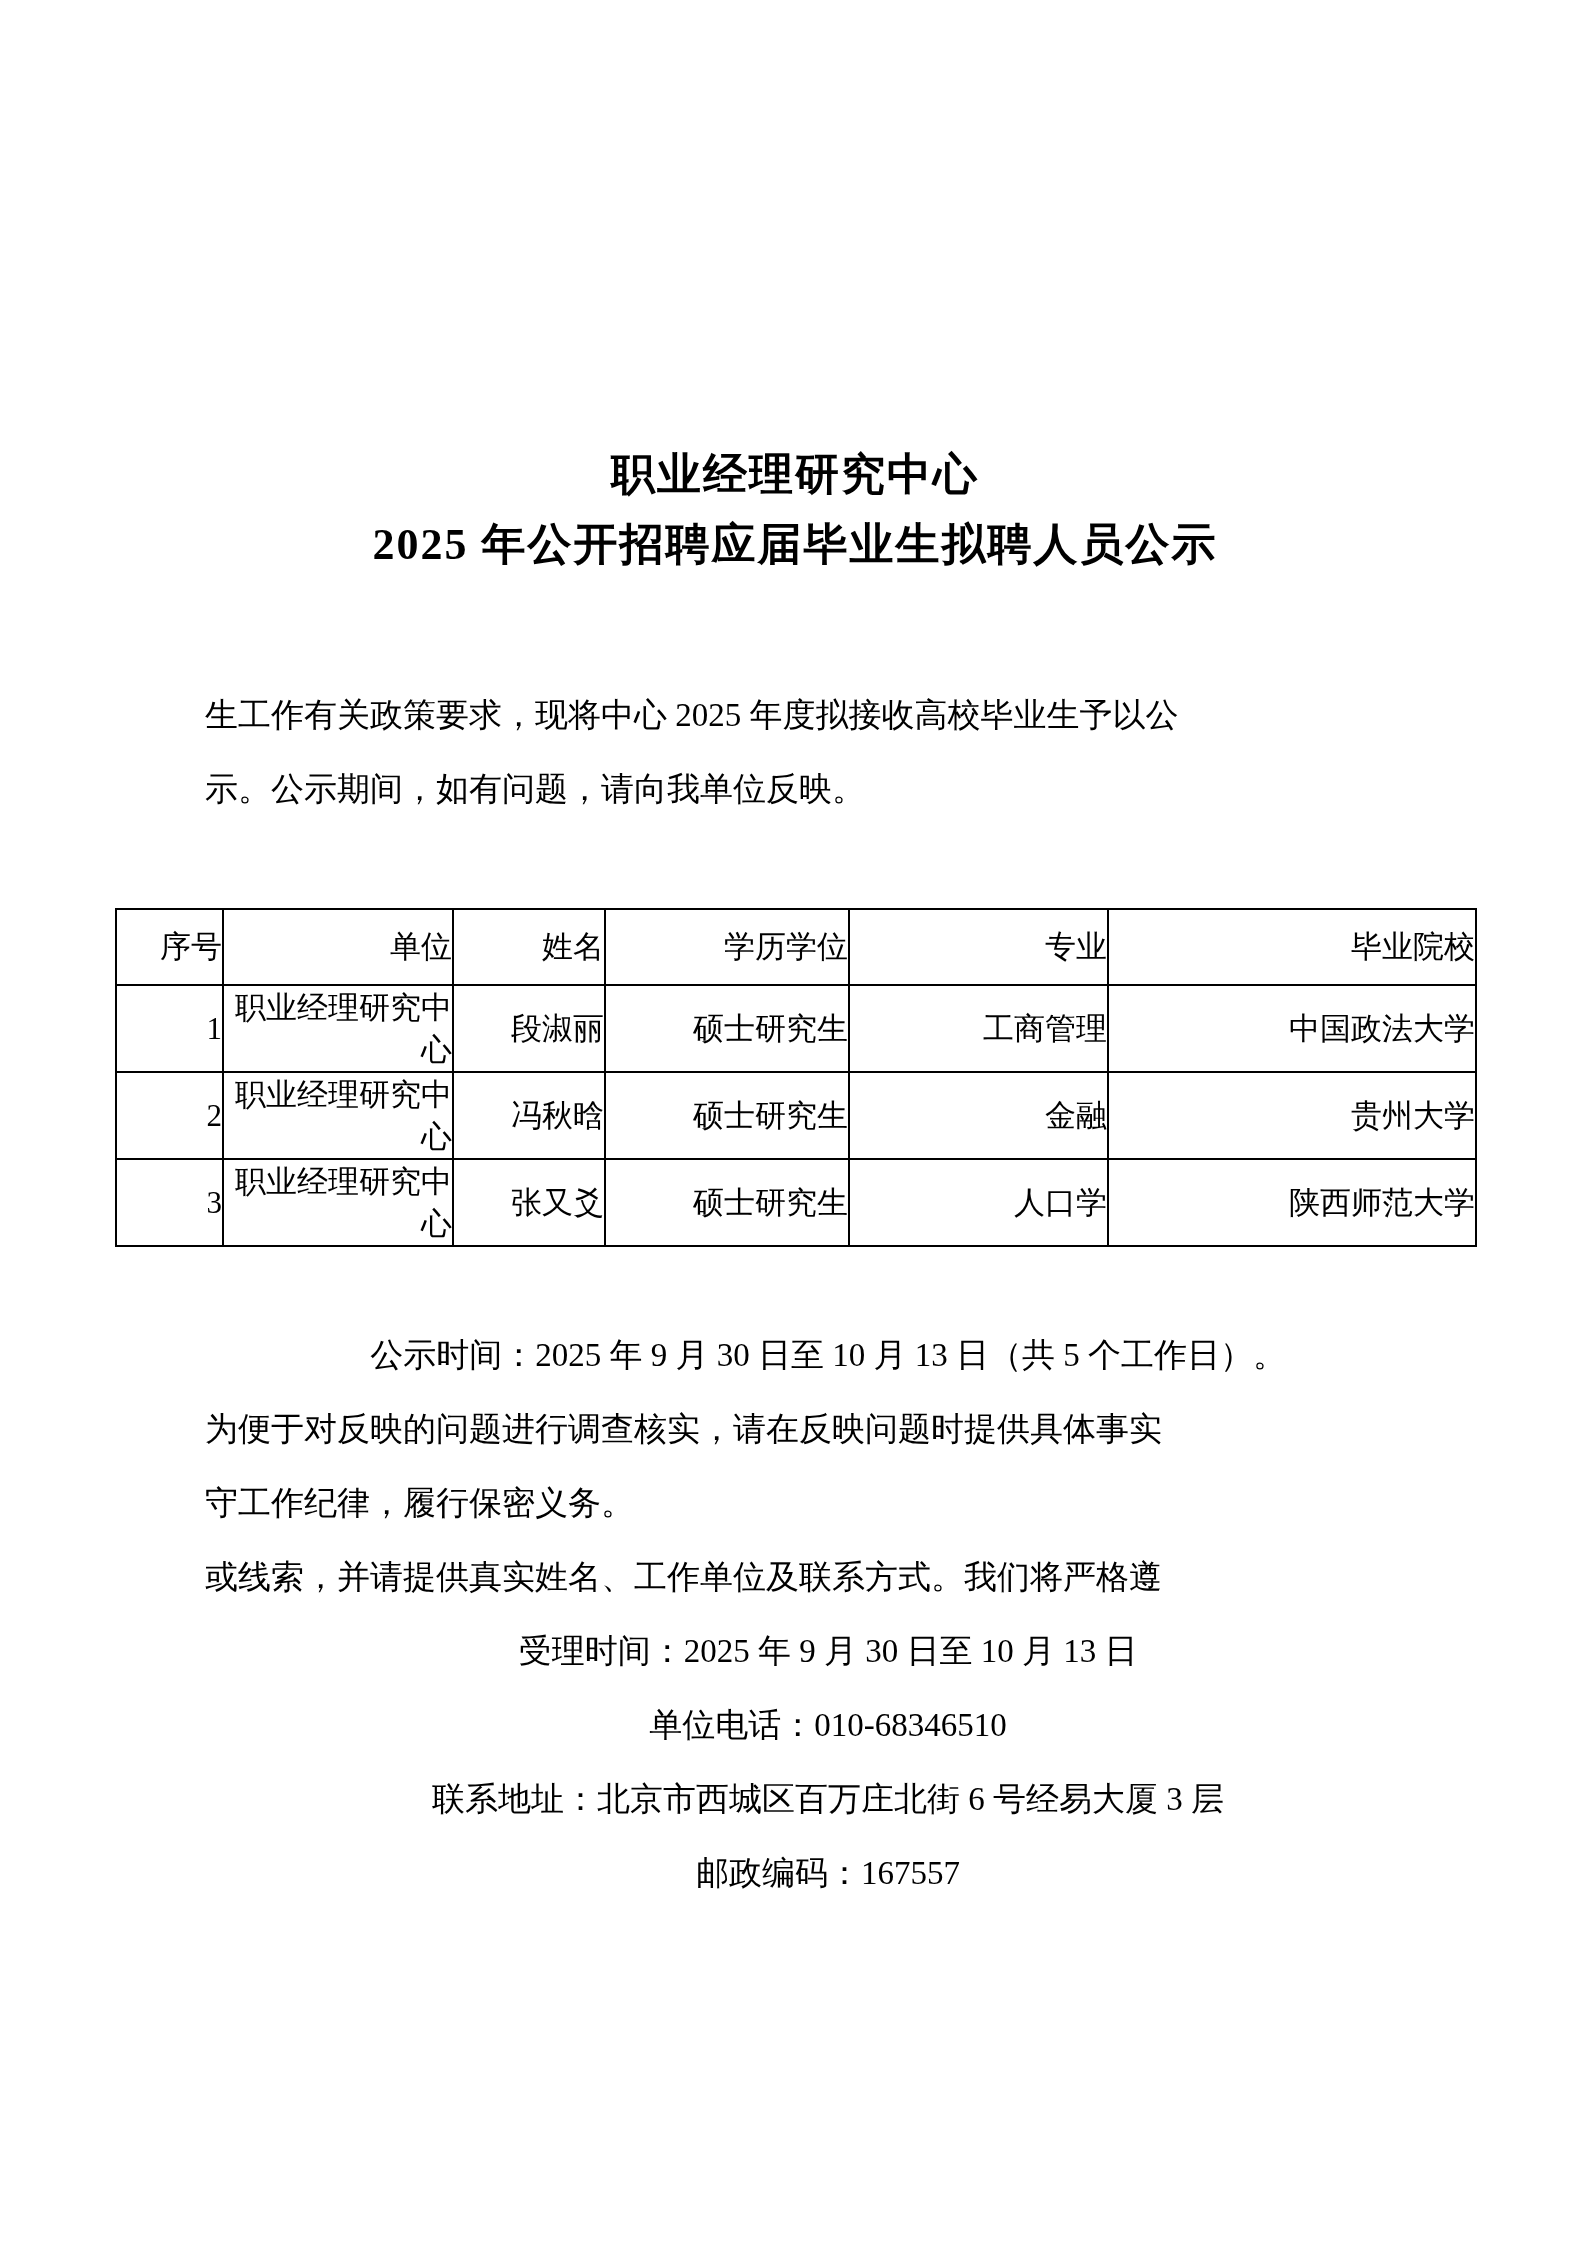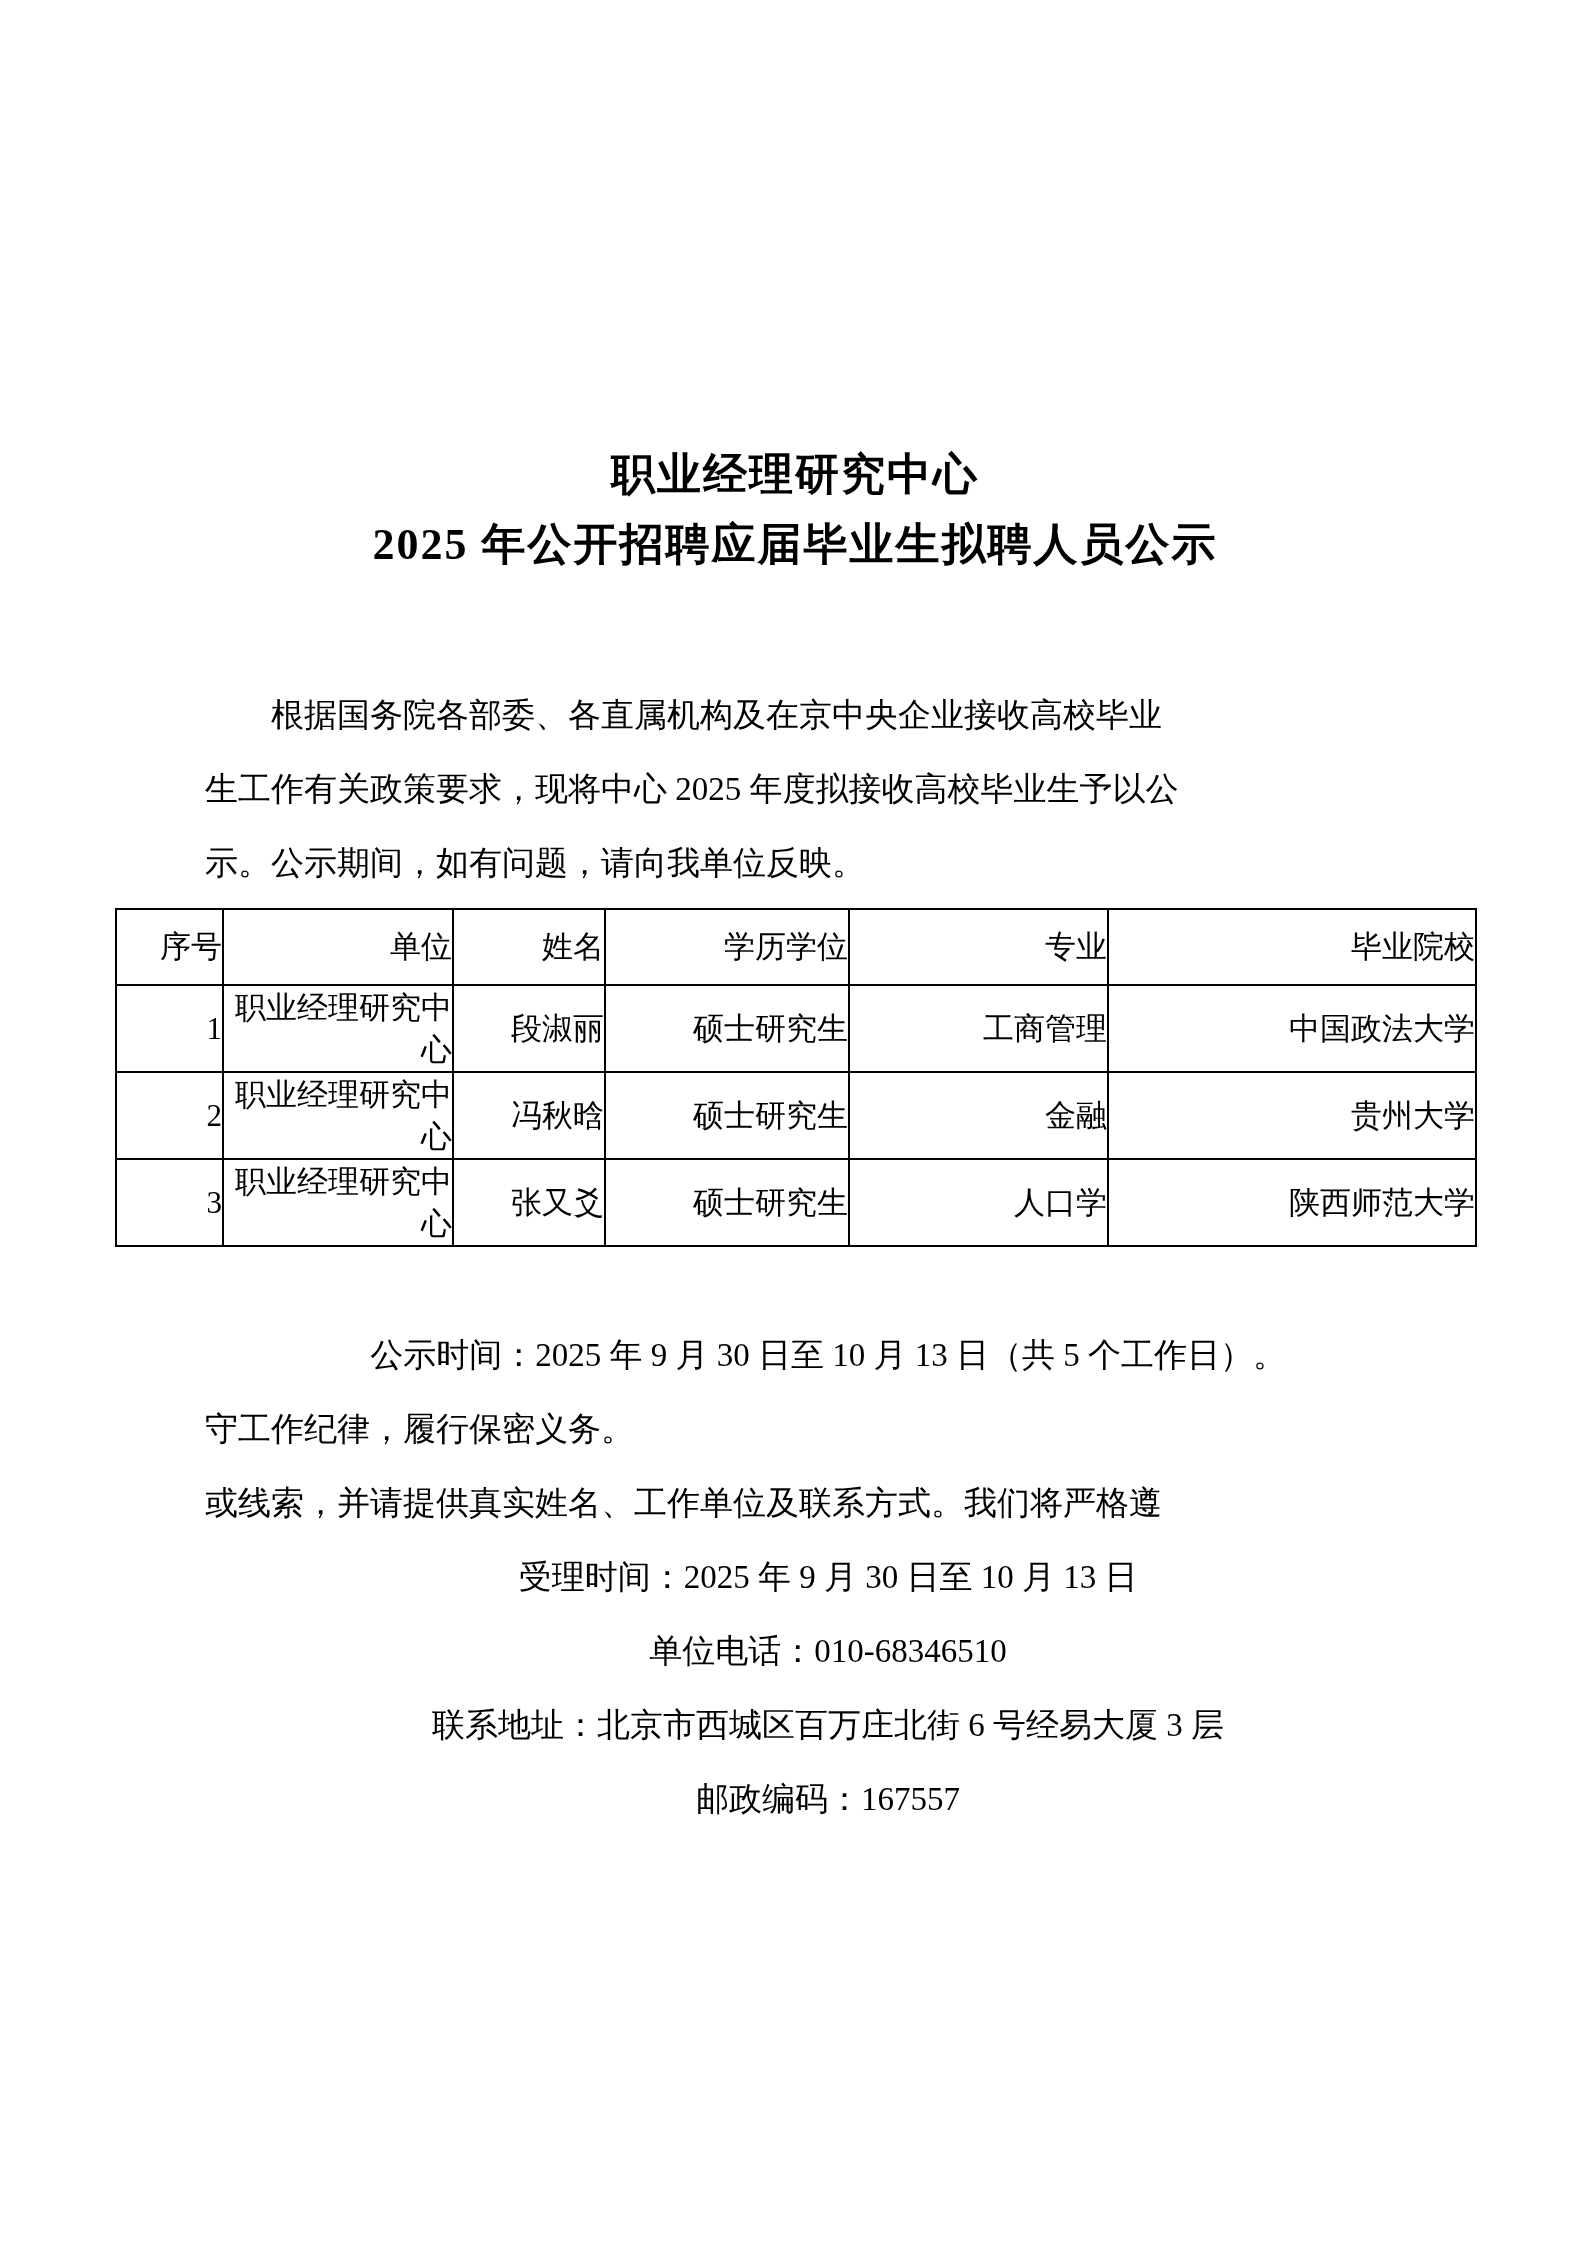--- a/index.html
+++ b/index.html
@@ -112,21 +112,20 @@
 <body>
 
 <div class="page">
 
   <div class="title-block">
     <div class="title-line">职业经理研究中心</div>
     <div class="title-line">2025 年公开招聘应届毕业生拟聘人员公示</div>
   </div>
 
   <div class="body-block">
-    <p class="para-line indent2">根据国务院各部委、各直属机构及在京中央企业接收高校毕业</p>
     <p class="para-line">生工作有关政策要求，现将中心 2025 年度拟接收高校毕业生予以公</p>
     <p class="para-line">示。公示期间，如有问题，请向我单位反映。</p>
   </div>
 
   <div class="tbl-wrap">
     <table class="main-table">
       <colgroup>
         <col class="col-seq">
         <col class="col-unit">
         <col class="col-name">
@@ -169,20 +168,21 @@
           <td>硕士研究生</td>
           <td>人口学</td>
           <td>陕西师范大学</td>
         </tr>
       </tbody>
     </table>
   </div>
 
   <div class="lower-block">
     <p class="lower-line ind">公示时间：2025 年 9 月 30 日至 10 月 13 日（共 5 个工作日）。</p>
+    <p class="lower-line">为便于对反映的问题进行调查核实，请在反映问题时提供具体事实</p>
     <p class="lower-line">守工作纪律，履行保密义务。</p>
     <p class="lower-line">或线索，并请提供真实姓名、工作单位及联系方式。我们将严格遵</p>
     <p class="lower-line ind">受理时间：2025 年 9 月 30 日至 10 月 13 日</p>
     <p class="lower-line ind">单位电话：010-68346510</p>
     <p class="lower-line ind">联系地址：北京市西城区百万庄北街 6 号经易大厦 3 层</p>
     <p class="lower-line ind">邮政编码：167557</p>
   </div>
 
 </div>
 

